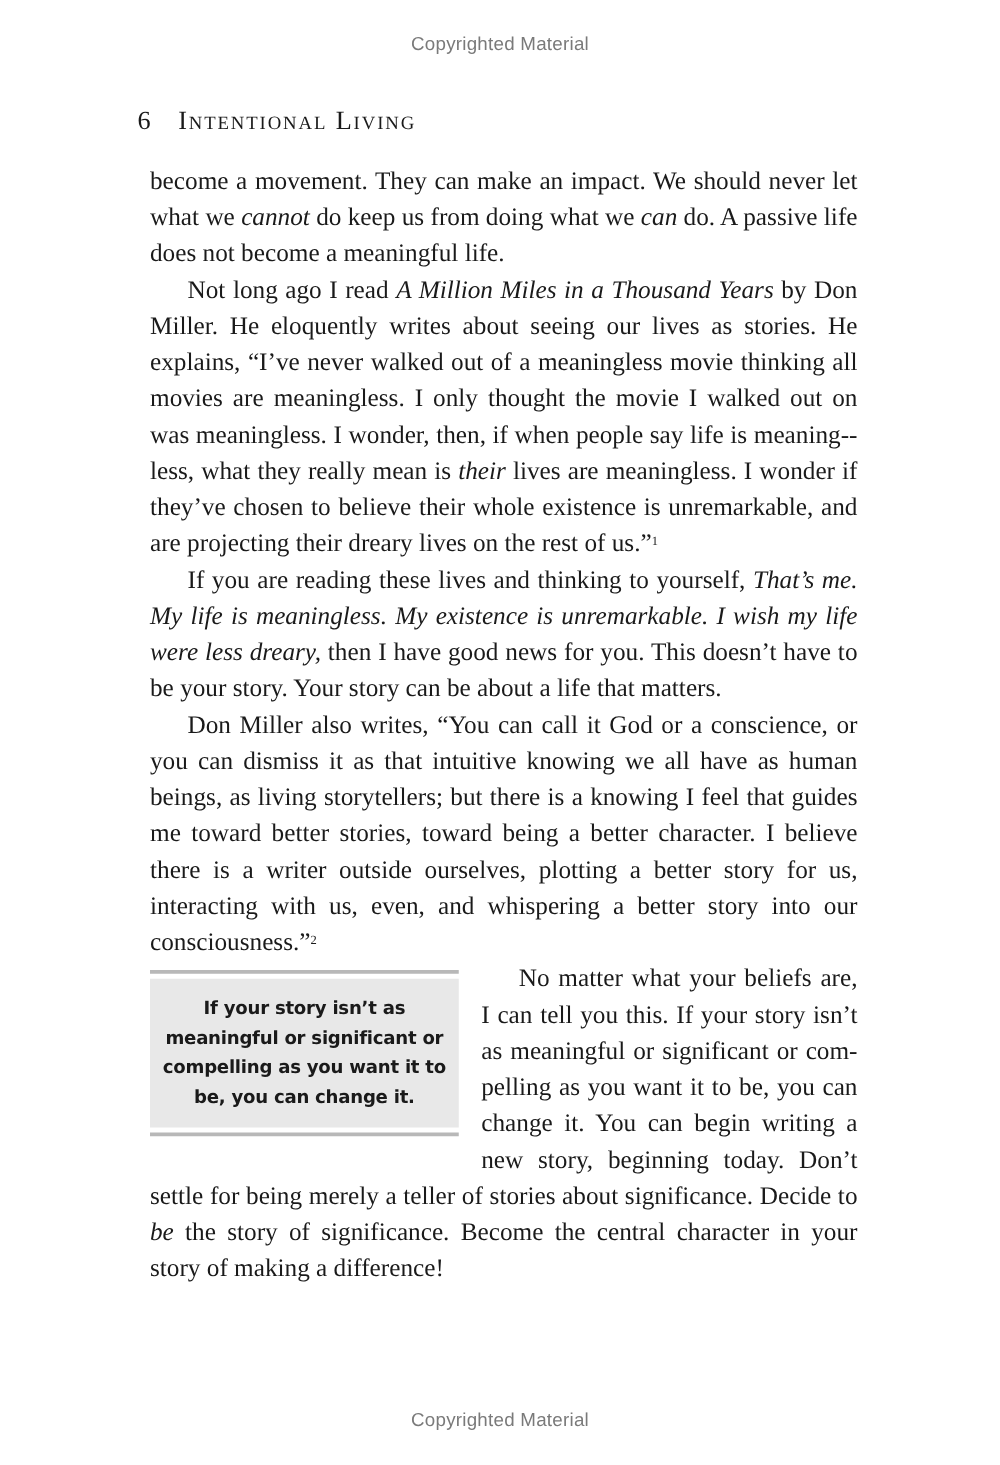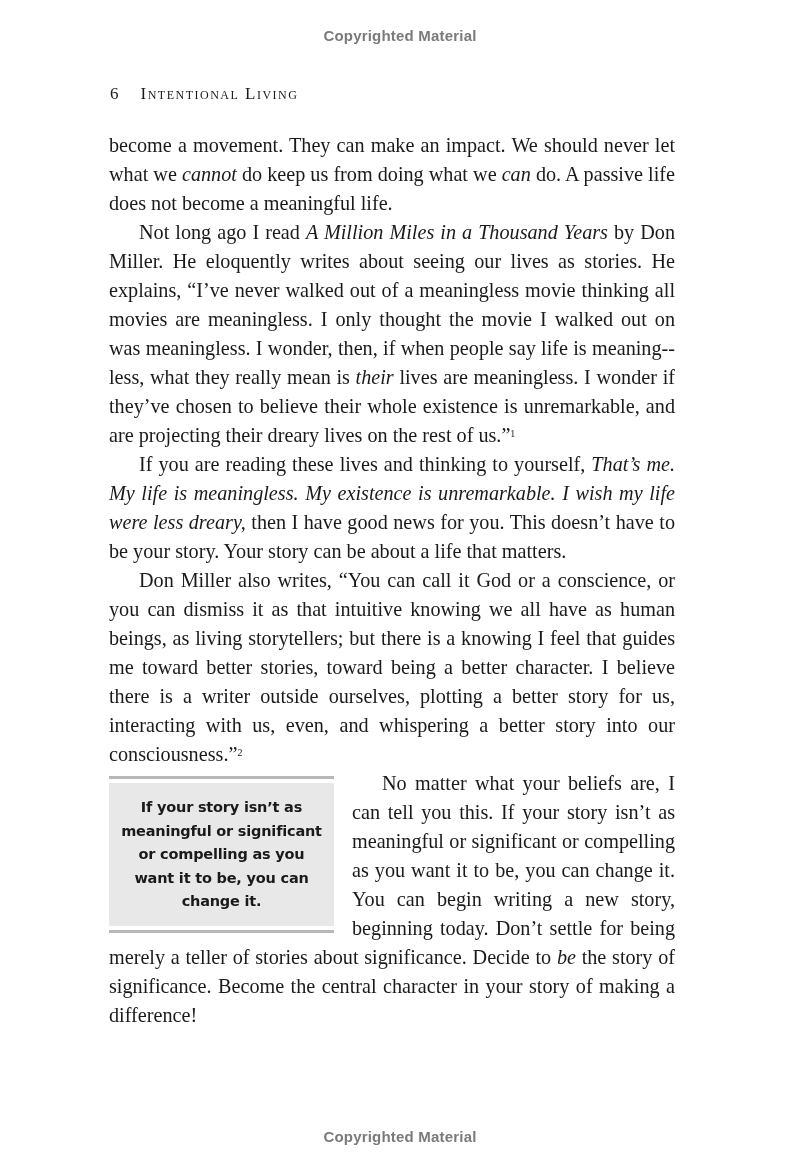--- a/index.html
+++ b/index.html
@@ -13,46 +13,46 @@
       position: relative;
       overflow: hidden;
       color: #1a1a1a;
     }
     .watermark {
       position: absolute;
       left: 0;
       width: 800px;
       text-align: center;
       font-family: "Liberation Sans", sans-serif;
-      font-weight: bold;
+      font-weight: normal;
       font-size: 15px;
       color: #7a7a7a;
       letter-spacing: 0.2px;
     }
     .watermark.top { top: 27px; }
     .watermark.bottom { top: 1128px; }
 
     .running-head {
       position: absolute;
       left: 110px;
       top: 84px;
       font-family: "Liberation Serif", serif;
-      font-size: 17px;
+      font-size: 21px;
       color: #1a1a1a;
       white-space: nowrap;
     }
     .running-head .folio { margin-right: 22px; }
     .running-head .book-title {
       font-variant: small-caps;
       letter-spacing: 1.5px;
     }
 
     .text-block {
       position: absolute;
-      left: 109px;
+      left: 120px;
       top: 131px;
       width: 566px;
       font-family: "Liberation Serif", serif;
       font-size: 20.2px;
       line-height: 29px;
       text-align: justify;
       hyphens: manual;
     }
     .text-block p {
       margin: 0;
@@ -61,21 +61,21 @@
     .text-block em { font-style: italic; }
     .text-block sup {
       font-size: 10px;
       vertical-align: top;
       position: relative;
       top: -2px;
     }
 
     .pullquote {
       float: left;
-      width: 225px;
+      width: 247px;
       margin: 7px 18px 6px 0;
       border-top: 3px solid #b8b8b8;
       border-bottom: 3px solid #b8b8b8;
       padding: 4px 0;
       background: #ffffff;
     }
     .pullquote-inner {
       background: #e8e8e8;
       padding: 13px 10px 12px 10px;
       font-family: "DejaVu Sans", sans-serif;

